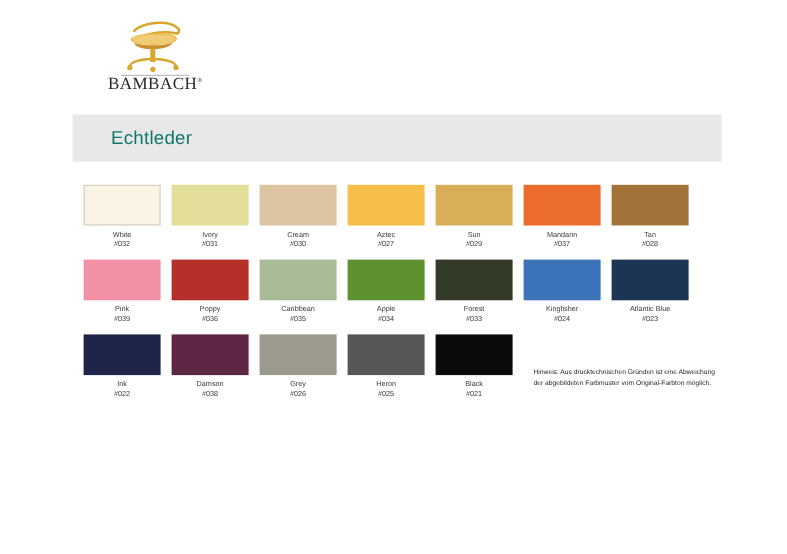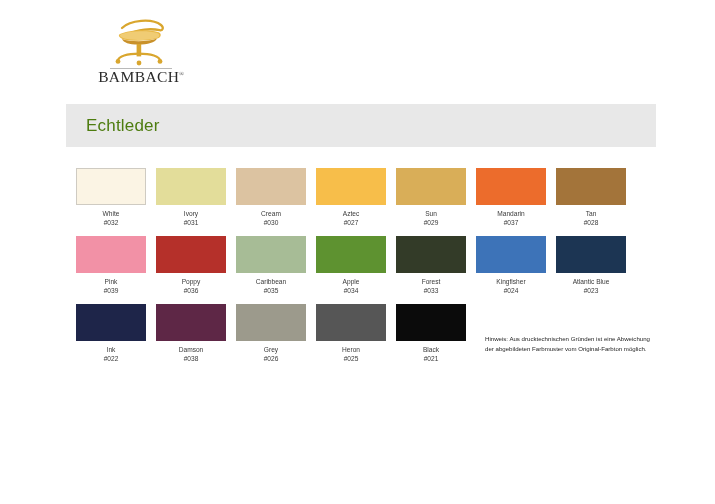--- a/index.html
+++ b/index.html
@@ -55,23 +55,23 @@
     position: absolute;
     left: 66px;
     top: 104px;
     width: 590px;
     height: 43px;
     background: #e8e8e8;
     display: flex;
     align-items: center;
   }
   .header-title {
-    margin-left: 20px;
+    margin-left: 35px;
     font-size: 17px;
-    color: #4d7c0f;
+    color: #0f766e;
     font-weight: 400;
     letter-spacing: 0.2px;
   }
 
   
   .grid {
     position: absolute;
     left: 76px;
     top: 168px;
     width: 570px;

